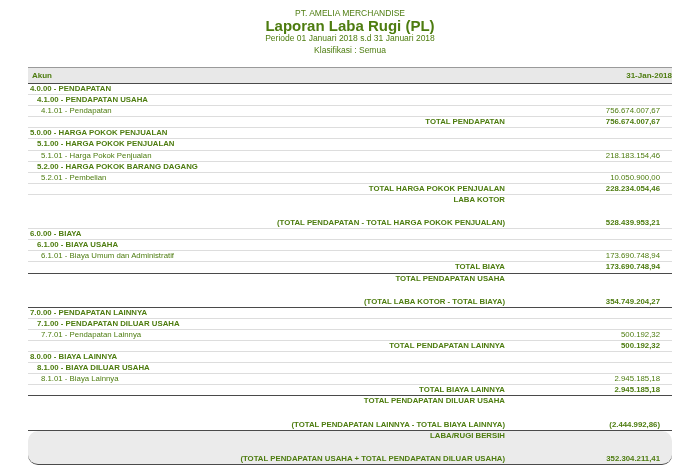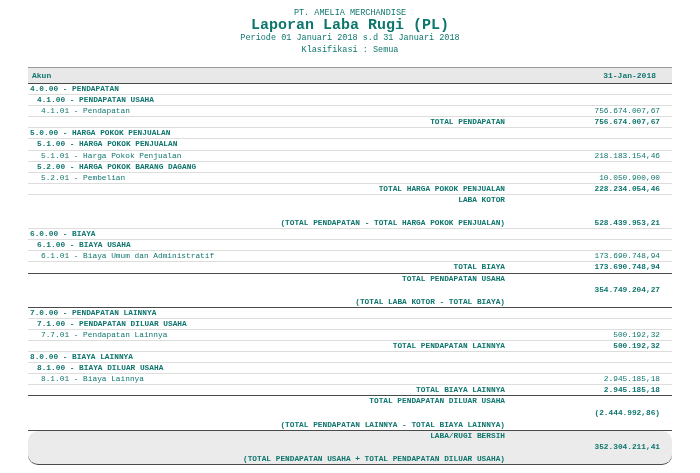--- a/index.html
+++ b/index.html
@@ -1,40 +1,40 @@
 <!DOCTYPE html>
 <html><head>
 <meta charset="utf-8">
 <style>
   html, body { margin: 0; padding: 0; background: #ffffff; }
   .page {
     width: 700px; height: 473px; background: #ffffff; overflow: hidden;
-    font-family: Liberation Mono, monospace; color: #0f766e;
+    font-family: Liberation Sans, sans-serif; color: #4d7c0f;
     position: relative;
   }
   .title-block { text-align: center; padding-top: 7px; }
   .title-line1 { font-size: 8.5px; line-height: 12px; }
   .title-line2 { font-size: 15px; line-height: 13px; font-weight: bold; }
   .title-line3 { font-size: 8.5px; line-height: 12px; }
   .title-line4 { font-size: 8.5px; line-height: 12px; }
 
   .report-table { margin: 11px 28px 0 28px; width: 644px; }
 
   .thead {
     display: flex; align-items: center; box-sizing: border-box;
     height: 17px; background: #e8e8e8;
     border-top: 1px solid #9a9a9a;
     border-bottom: 1px solid #4a4a4a;
     font-weight: bold; font-size: 8px;
   }
   .thead .col-akun { flex: 1; padding-left: 4px; }
-  .thead .col-date { padding-right: 16px; }
+  .thead .col-date { padding-right: 0; }
 
   .row {
-    display: flex; align-items: center;
+    display: flex; align-items: flex-end;
     border-bottom: 1px solid #dddddd;
     font-size: 7.8px; line-height: 10.1px;
   }
   .row .label-cell { width: 477px; box-sizing: border-box; }
   .row .value-cell { flex: 1; text-align: right; padding-right: 12px; white-space: nowrap; }
 
   .type-group .label-cell { font-weight: bold; }
   .type-total { font-weight: bold; }
   .type-total .label-cell { text-align: right; }
 

